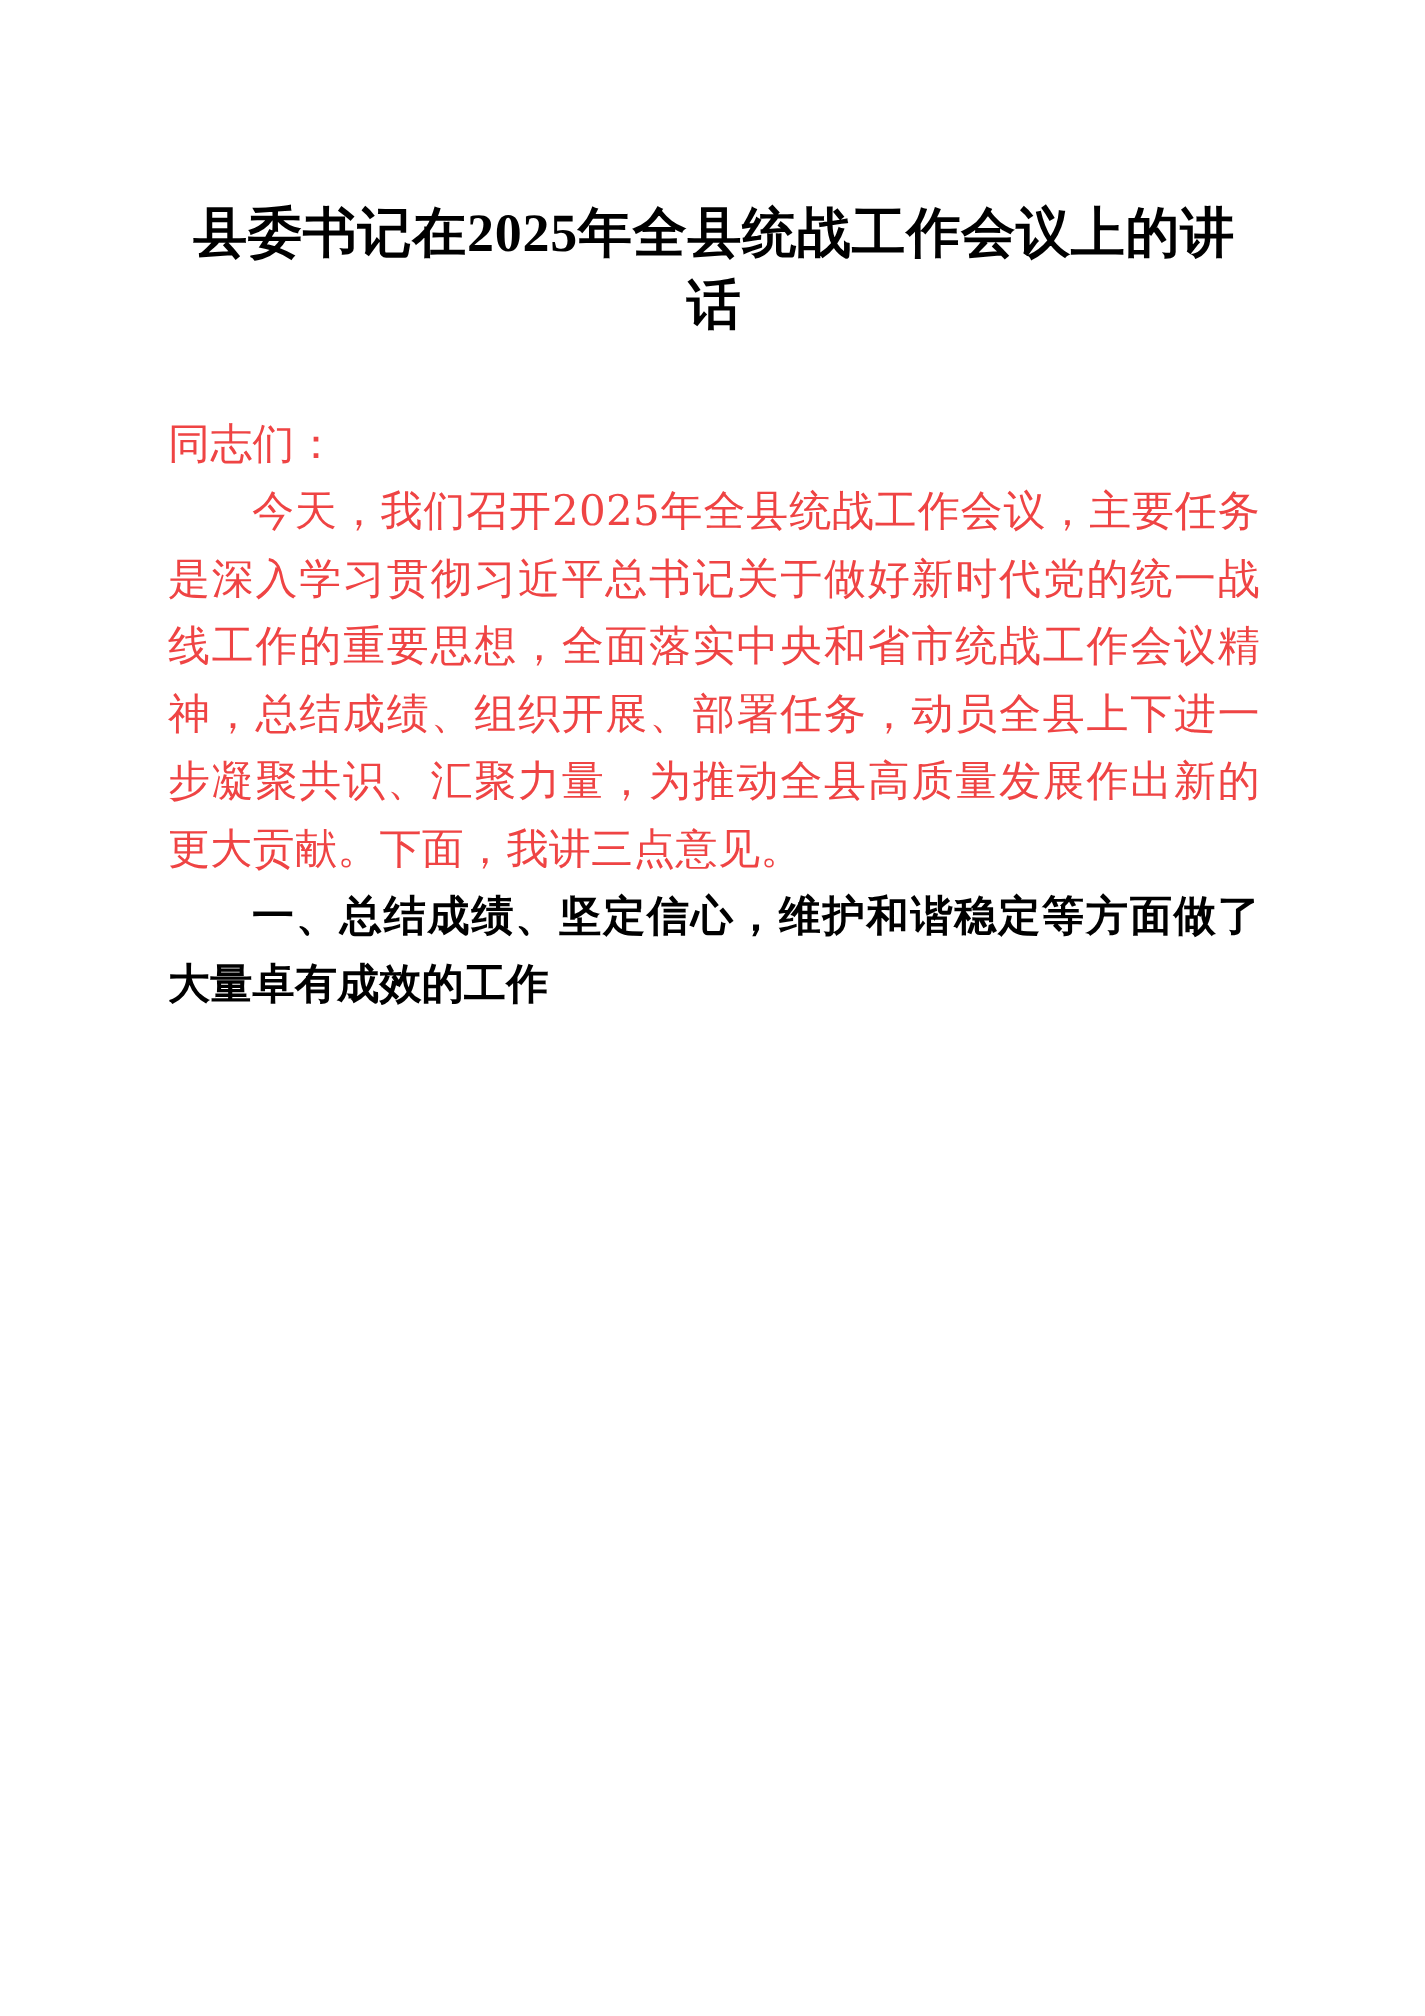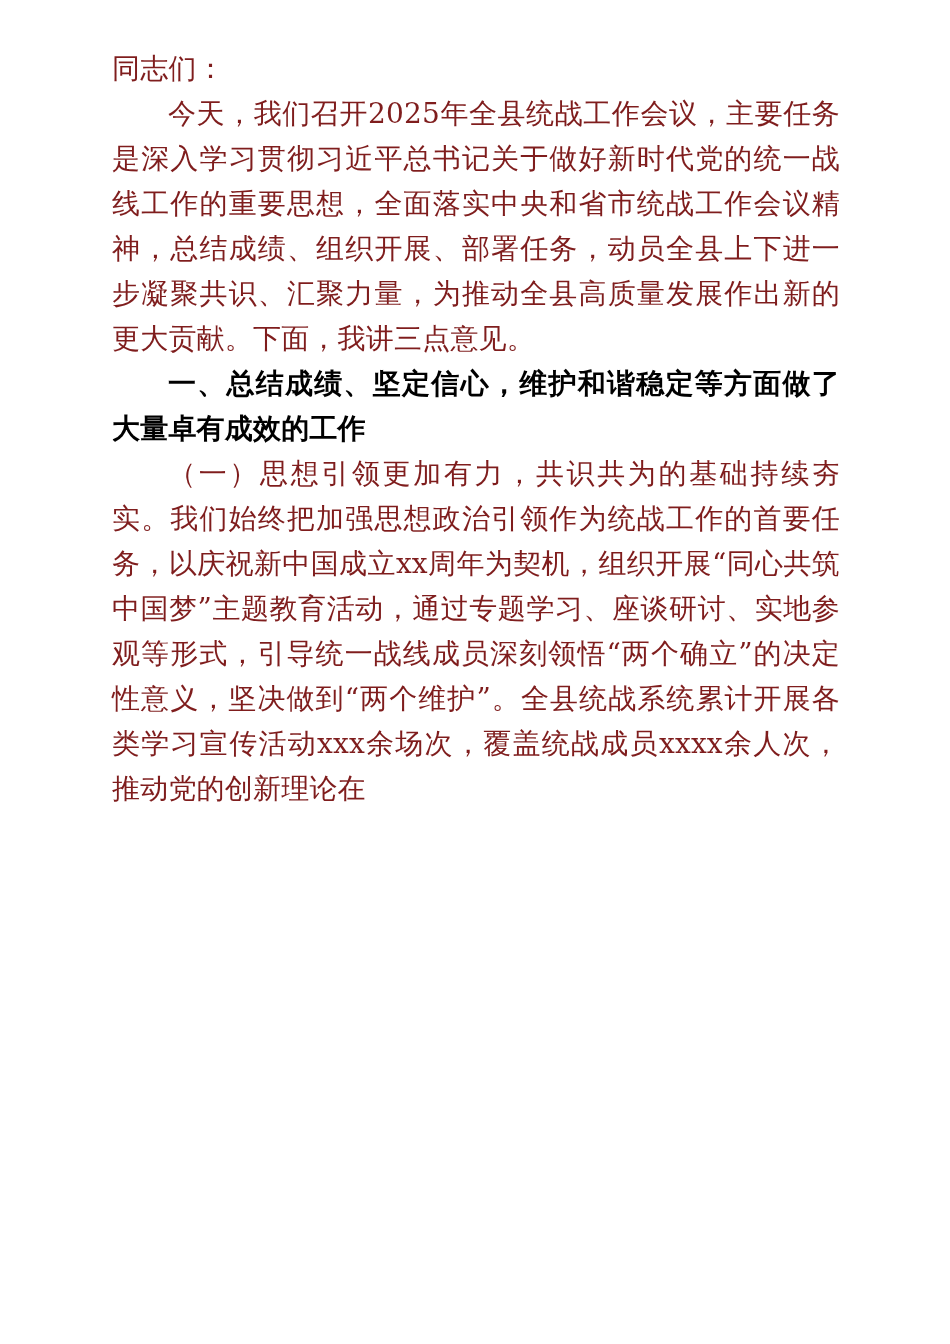--- a/index.html
+++ b/index.html
@@ -40,21 +40,21 @@
   }
 
   
   .body-p {
     margin: 0;
     padding: 0;
     font-family: "DejaVu Serif", "Liberation Serif", serif;
     font-weight: normal;
     font-size: 28px;
     line-height: 45px;
-    color: #7f1d1d;
+    color: #ef4444;
     text-align: justify;
     text-justify: inter-character;
     text-indent: 0;
     letter-spacing: 0.2px;
     -webkit-font-smoothing: antialiased;
   }
 
   .body-p.indent {
     text-indent: 56px;
   }
@@ -75,26 +75,26 @@
   }
 
   .gap-after-title { height: 46px; }
 </style>
 </head>
 <body>
 
 <div class="page">
   <div class="content">
 
+    <h1 class="doc-title"><span>县委书记在2025年全县统战工作会议上的讲</span><br><span>话</span></h1>
 
     <div class="gap-after-title"></div>
 
     <p class="body-p">同志们：</p>
 
     <p class="body-p indent">今天，我们召开2025年全县统战工作会议，主要任务是深入学习贯彻习近平总书记关于做好新时代党的统一战线工作的重要思想，全面落实中央和省市统战工作会议精神，总结成绩、组织开展、部署任务，动员全县上下进一步凝聚共识、汇聚力量，为推动全县高质量发展作出新的更大贡献。下面，我讲三点意见。</p>
 
     <p class="sec-head">一、总结成绩、坚定信心，维护和谐稳定等方面做了大量卓有成效的工作</p>
 
 
-    <p class="body-p indent">（一）思想引领更加有力，共识共为的基础持续夯实。我们始终把加强思想政治引领作为统战工作的首要任务，以庆祝新中国成立xx周年为契机，组织开展“同心共筑中国梦”主题教育活动，通过专题学习、座谈研讨、实地参观等形式，引导统一战线成员深刻领悟“两个确立”的决定性意义，坚决做到“两个维护”。全县统战系统累计开展各类学习宣传活动xxx余场次，覆盖统战成员xxxx余人次，推动党的创新理论在</p>
 
   </div>
 </div>
 
 </body></html>

